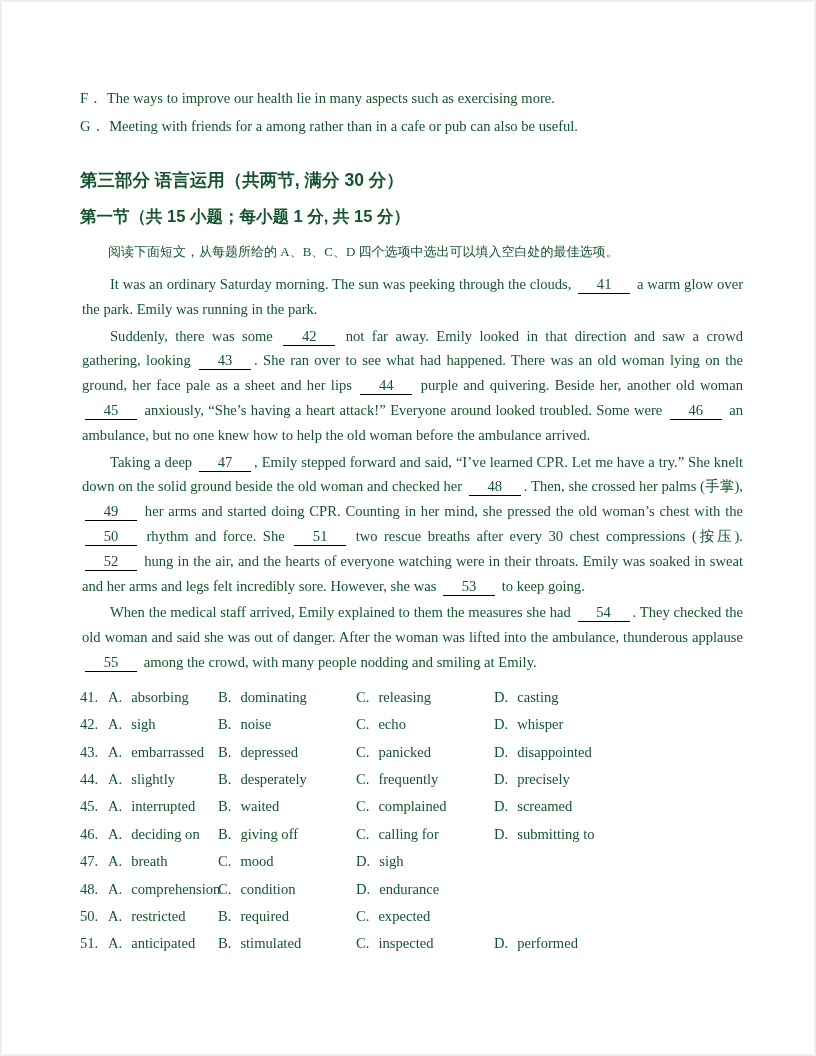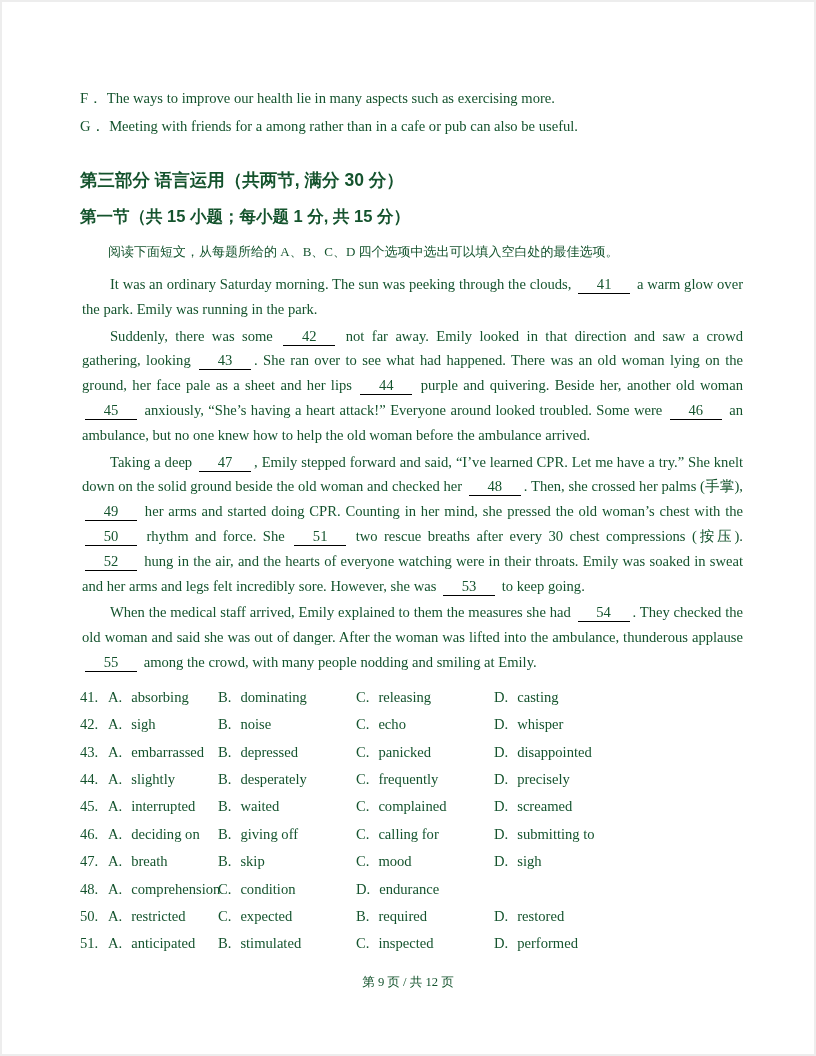--- a/index.html
+++ b/index.html
@@ -152,43 +152,38 @@
       <div class="opt-row">
         <span>46.</span>
         <span><span class="opt-letter">A.</span><span>deciding on</span></span>
         <span><span class="opt-letter">B.</span><span>giving off</span></span>
         <span><span class="opt-letter">C.</span><span>calling for</span></span>
         <span><span class="opt-letter">D.</span><span>submitting to</span></span>
       </div>
       <div class="opt-row">
         <span>47.</span>
         <span><span class="opt-letter">A.</span><span>breath</span></span>
-        <span><span class="opt-letter">B.</span><span>skip</span></span>
         <span><span class="opt-letter">C.</span><span>mood</span></span>
         <span><span class="opt-letter">D.</span><span>sigh</span></span>
       </div>
       <div class="opt-row">
         <span>48.</span>
         <span><span class="opt-letter">A.</span><span>comprehension</span></span>
         <span><span class="opt-letter">C.</span><span>condition</span></span>
         <span><span class="opt-letter">D.</span><span>endurance</span></span>
       </div>
       <div class="opt-row">
         <span>50.</span>
         <span><span class="opt-letter">A.</span><span>restricted</span></span>
+        <span><span class="opt-letter">B.</span><span>required</span></span>
         <span><span class="opt-letter">C.</span><span>expected</span></span>
-        <span><span class="opt-letter">B.</span><span>required</span></span>
-        <span><span class="opt-letter">D.</span><span>restored</span></span>
       </div>
       <div class="opt-row">
         <span>51.</span>
         <span><span class="opt-letter">A.</span><span>anticipated</span></span>
         <span><span class="opt-letter">B.</span><span>stimulated</span></span>
         <span><span class="opt-letter">C.</span><span>inspected</span></span>
         <span><span class="opt-letter">D.</span><span>performed</span></span>
       </div>
     </div>
 
-  <div class="footer">
-    <span>第 9 页 / 共 12 页</span>
-  </div>
 
 </div>
 
 </body></html>

